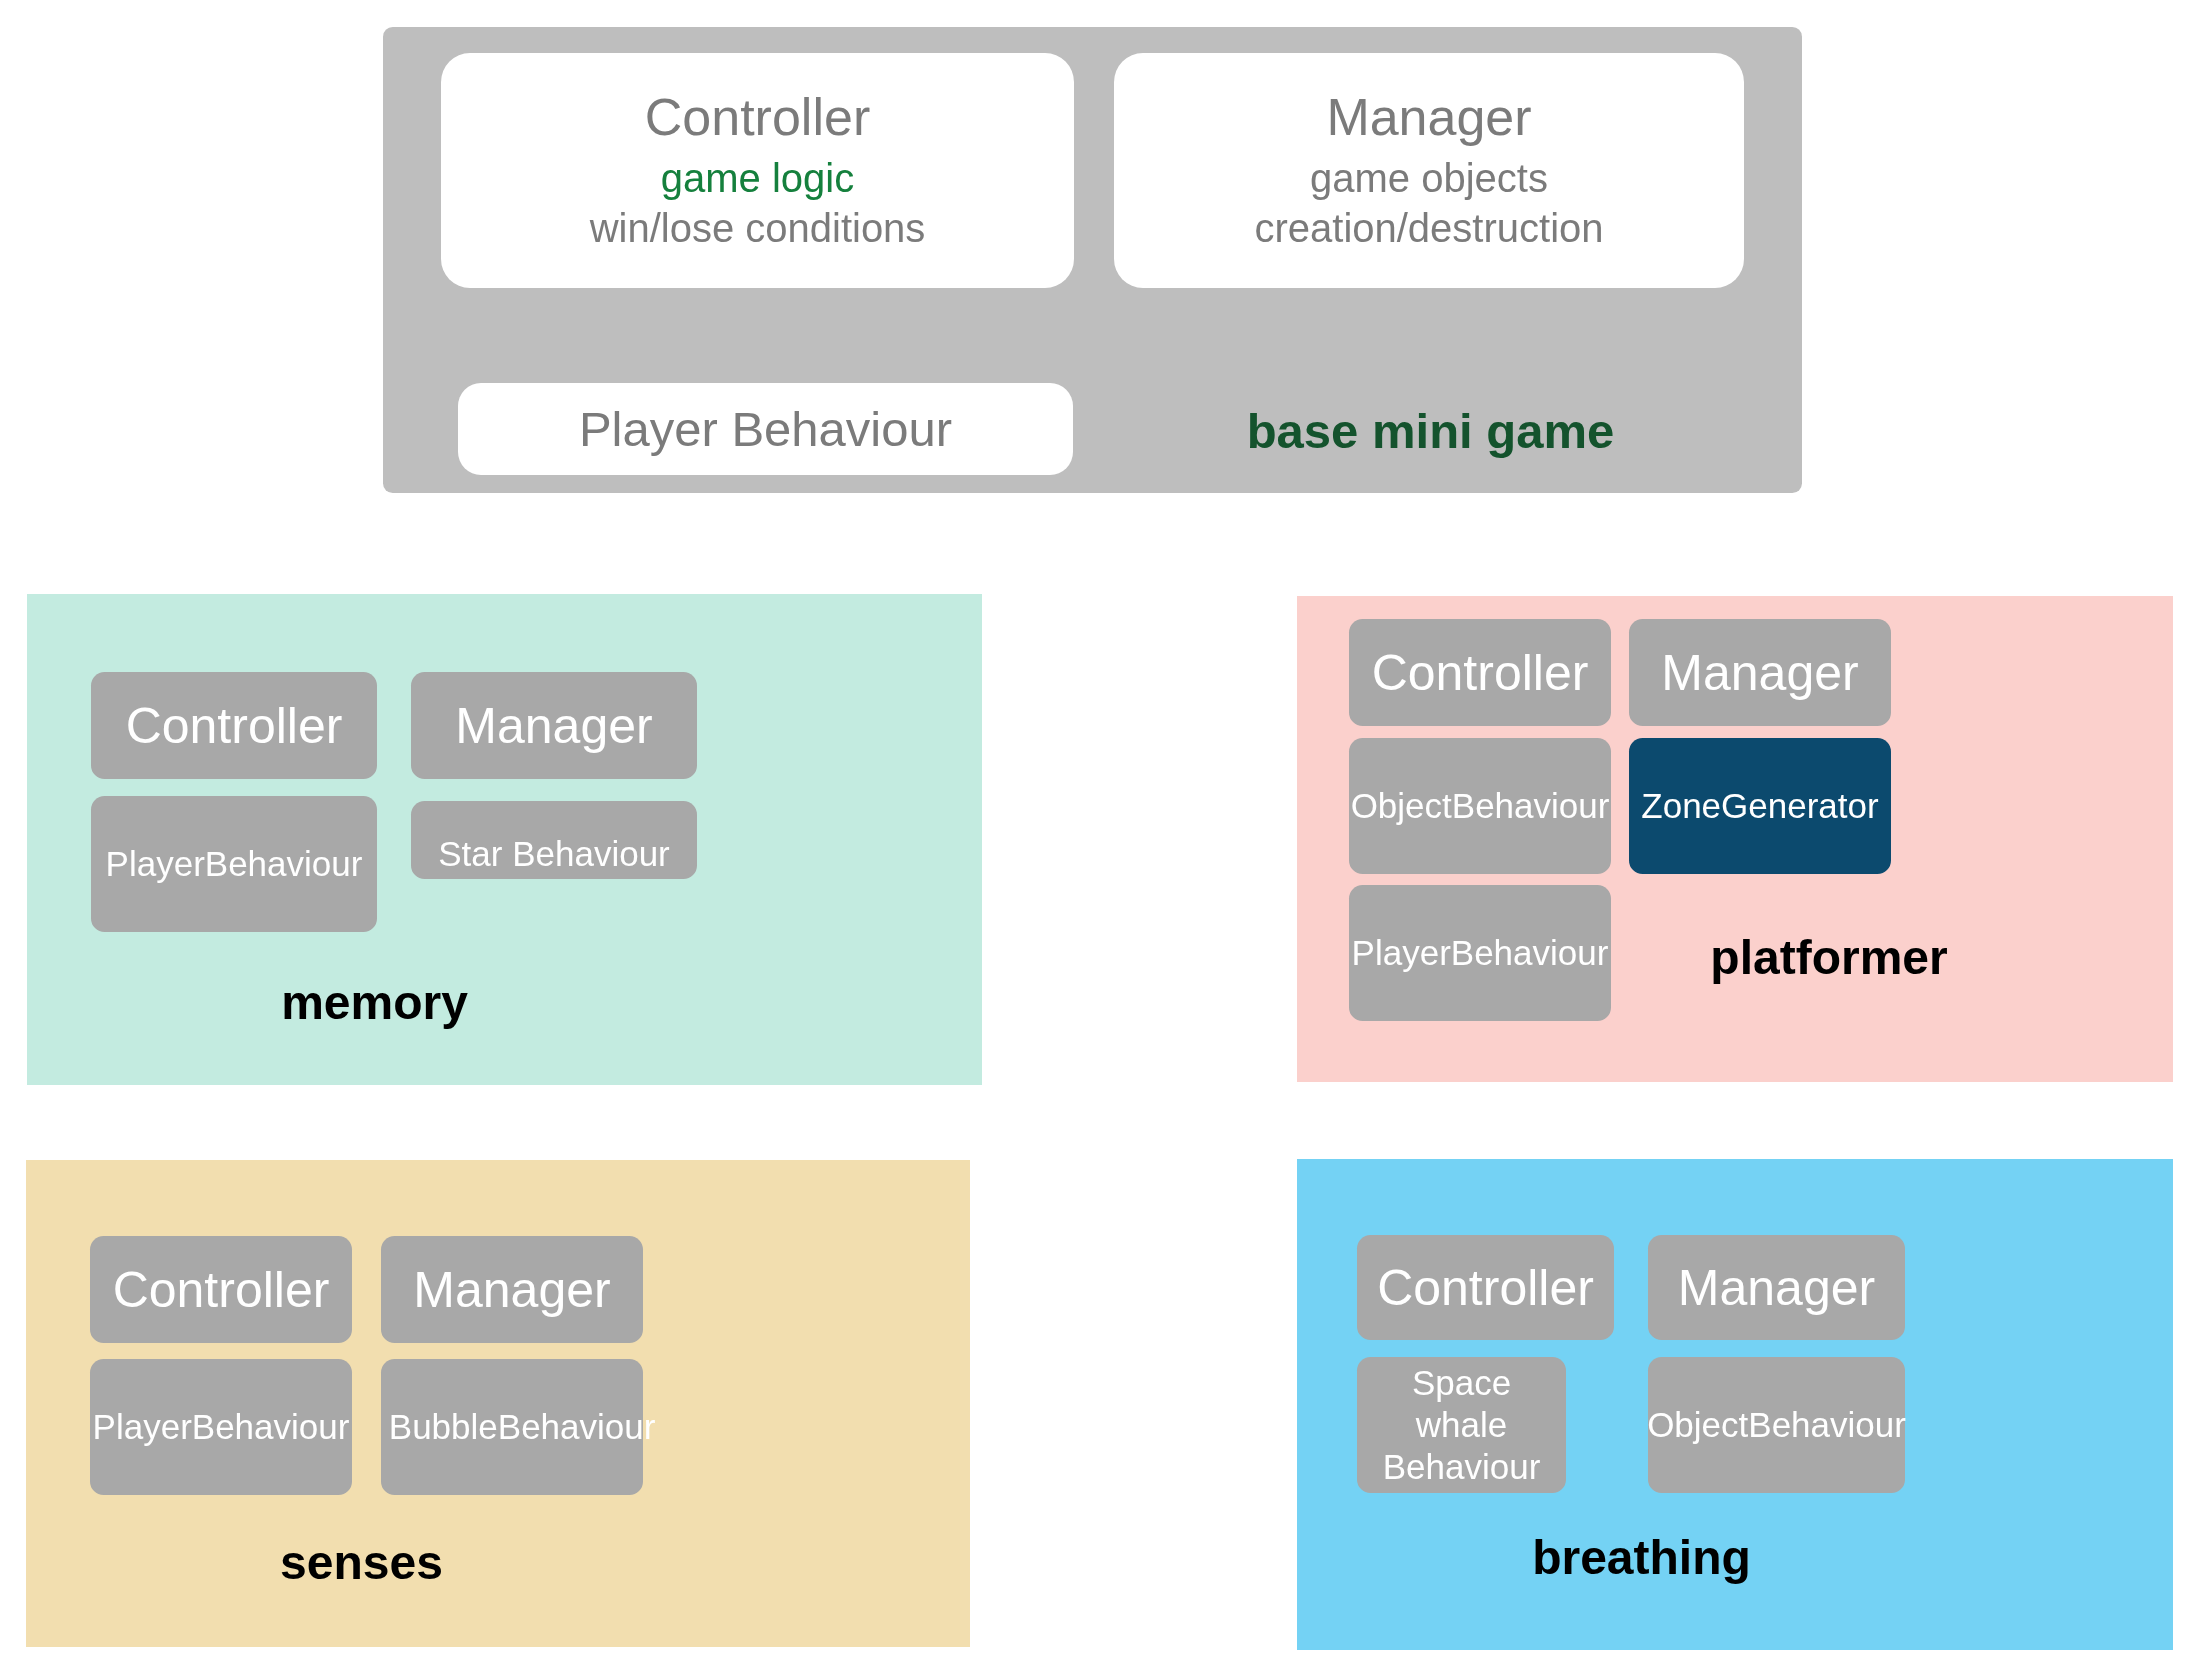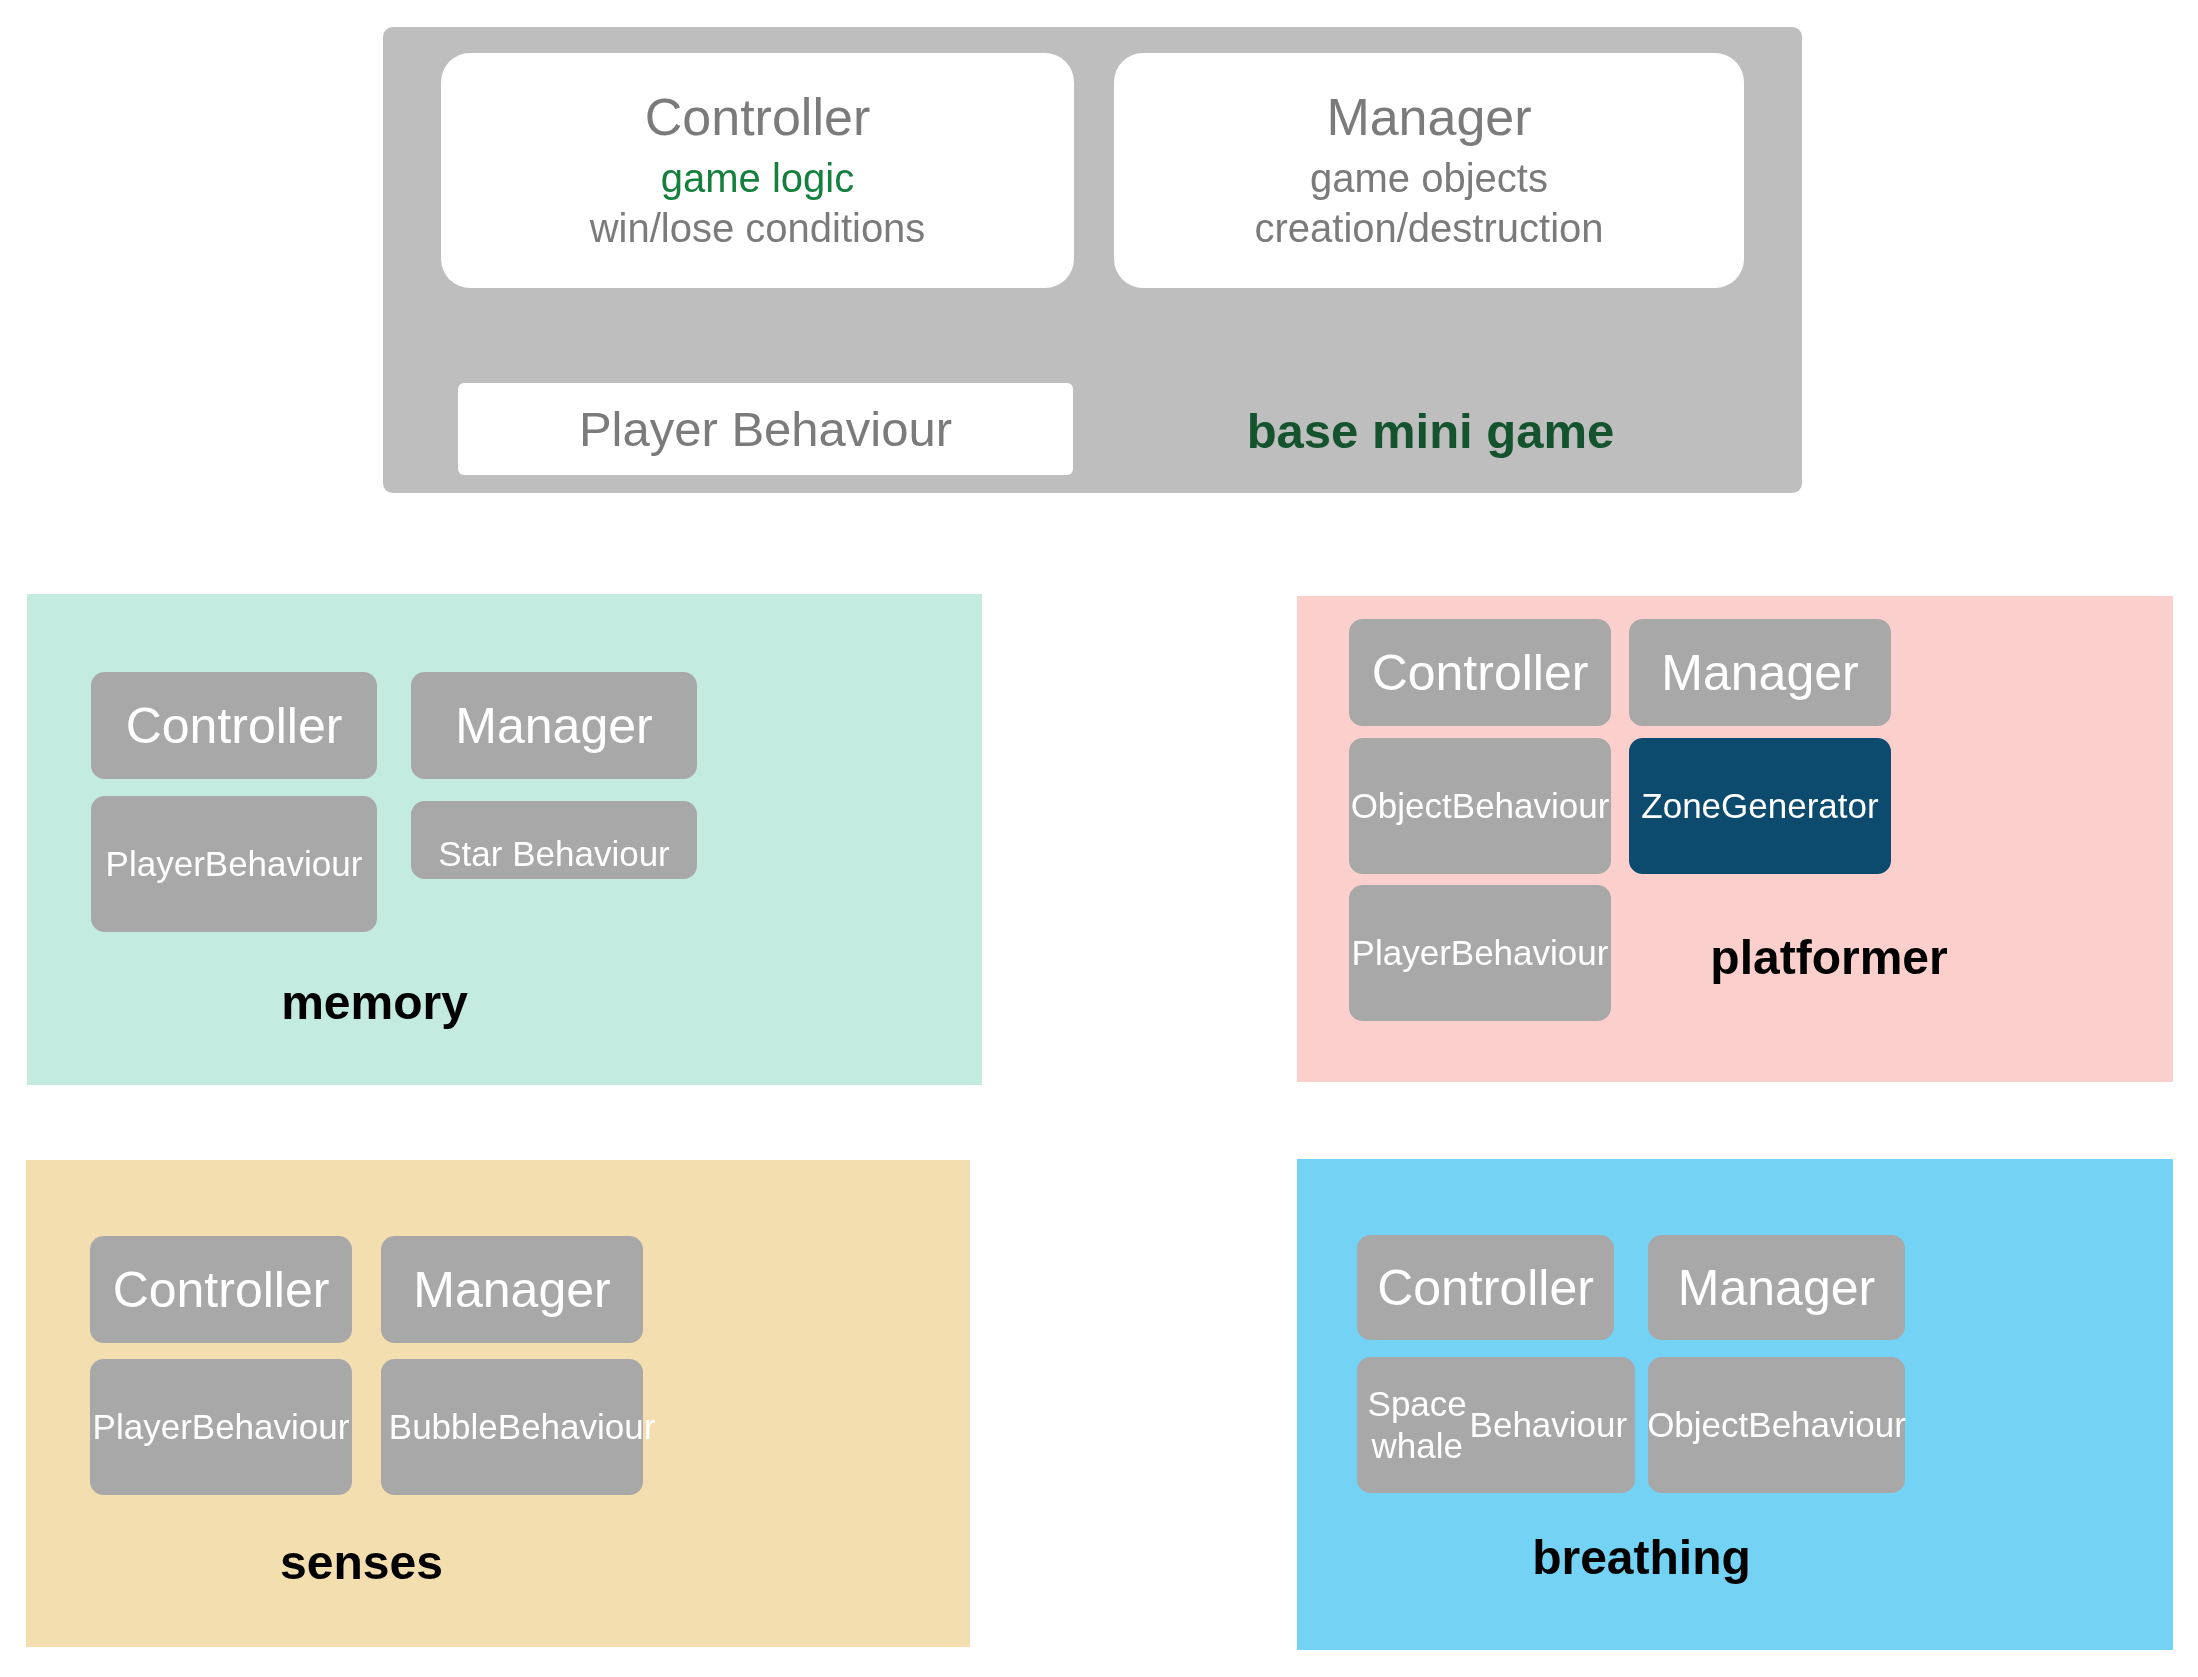--- a/index.html
+++ b/index.html
@@ -65,21 +65,21 @@
     left: 731px;
     top: 26px;
     width: 630px;
     height: 235px;
   }
   #card-player-behaviour {
     left: 75px;
     top: 356px;
     width: 615px;
     height: 92px;
-    border-radius: 6px;
+    border-radius: 23px;
   }
   #card-player-behaviour .card-title { font-size: 49px; }
   #base-label {
     position: absolute;
     left: 737px;
     top: 366px;
     width: 621px;
     height: 76px;
     display: flex;
     align-items: center;
@@ -155,21 +155,21 @@
   #senses-panel .panel-label { left: 180px; top: 371px; width: 311px; height: 62px; }
 
   
   #breathing-panel {
     left: 1297px; top: 1159px;
     width: 876px; height: 491px;
     background: #74d2f4;
   }
   #breathing-panel .b0 { left: 60px;  top: 76px;  width: 257px; height: 105px; }
   #breathing-panel .b1 { left: 351px; top: 76px;  width: 257px; height: 105px; }
-  #breathing-panel .b2 { left: 60px;  top: 198px; width: 278px; height: 136px; }
+  #breathing-panel .b2 { left: 60px;  top: 198px; width: 209px; height: 136px; flex-direction: column; }
   #breathing-panel .b3 { left: 351px; top: 198px; width: 257px; height: 136px; }
   #breathing-panel .panel-label { left: 170px; top: 367px; width: 349px; height: 62px; }
 </style>
 </head>
 <body>
 
 <div class="panel" id="base-panel" style="background: rgb(190, 190, 190);">
 
   <div class="white-card" id="card-controller" style="background: rgb(255, 255, 255);">
     <div class="card-title" style="color: rgb(123, 123, 123);">Controller</div>

